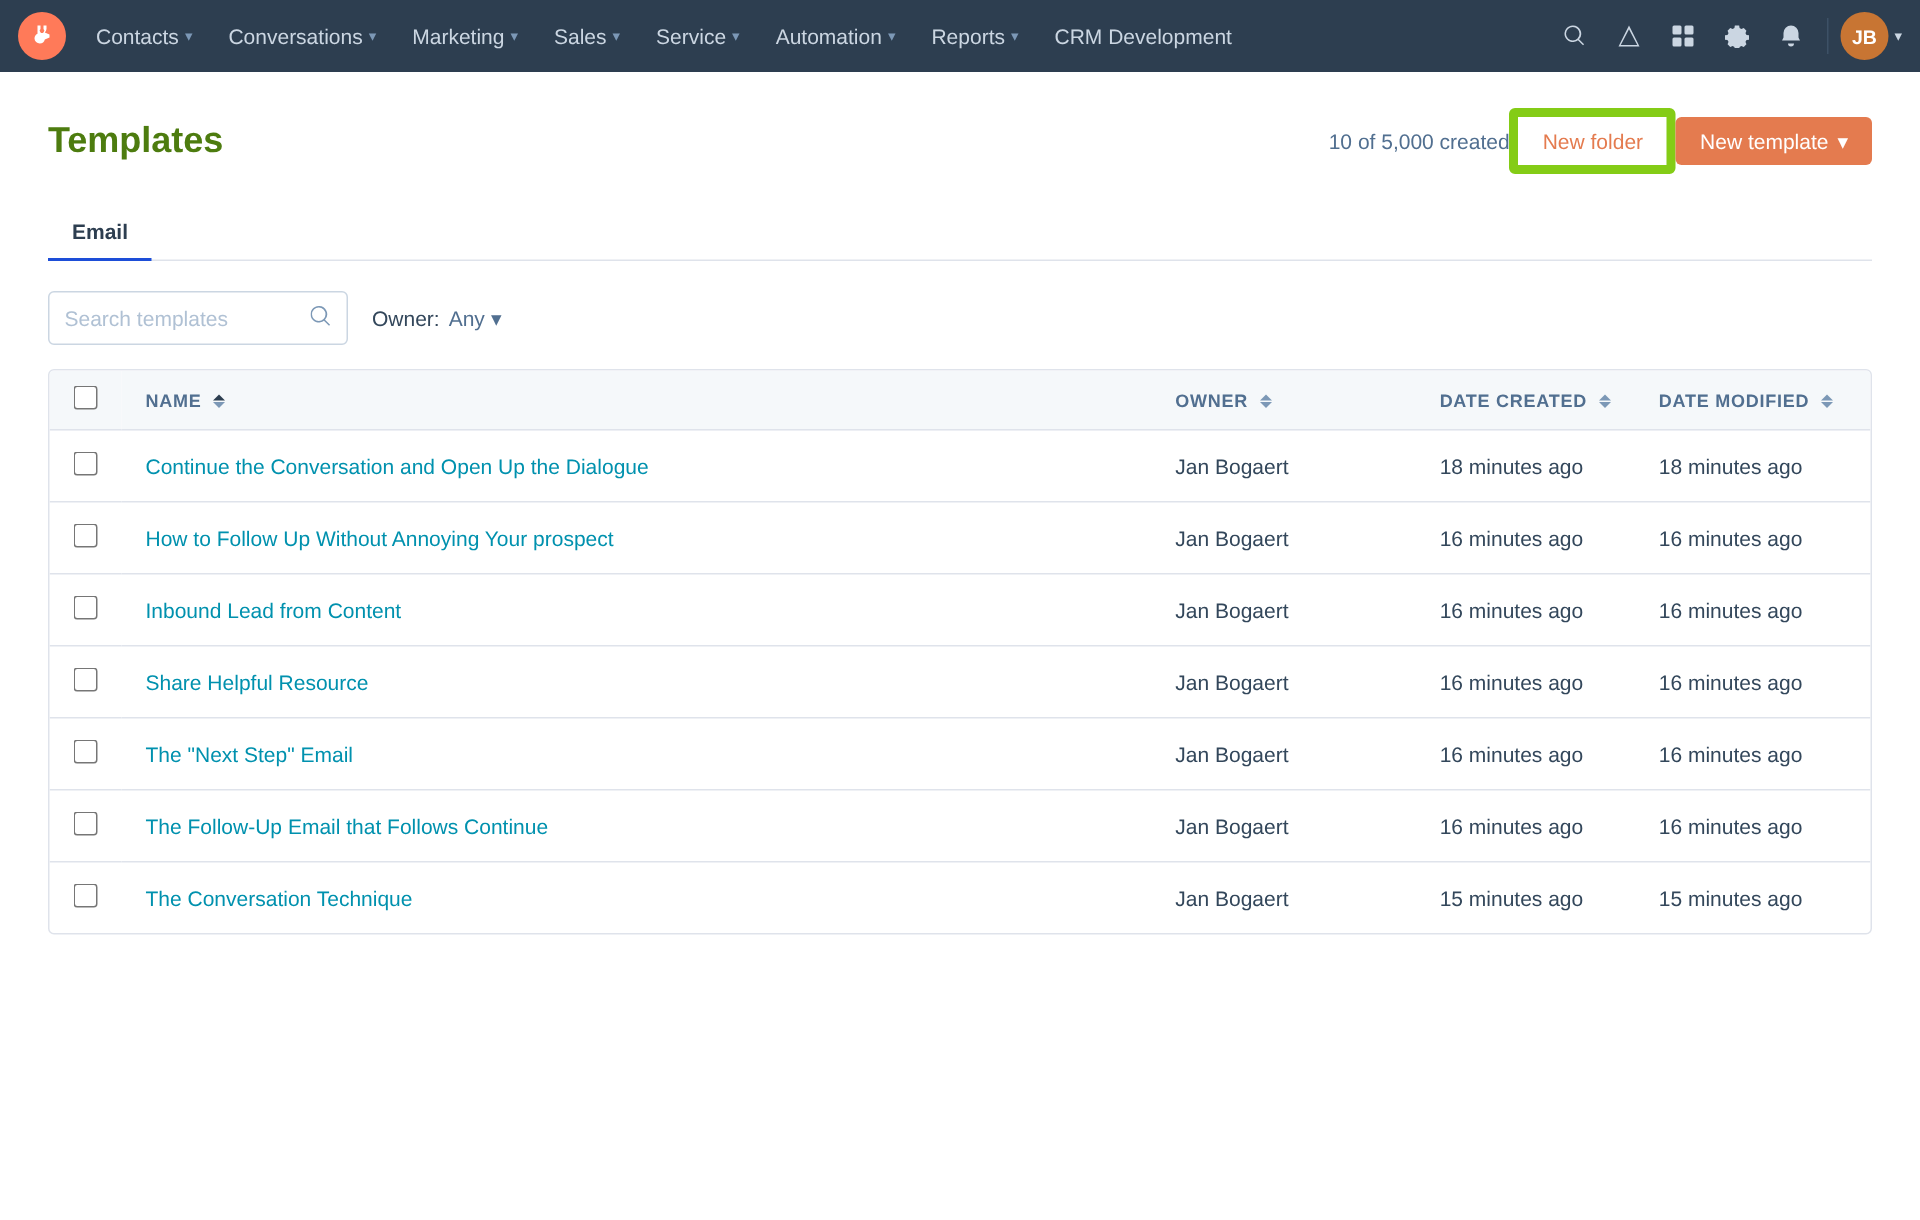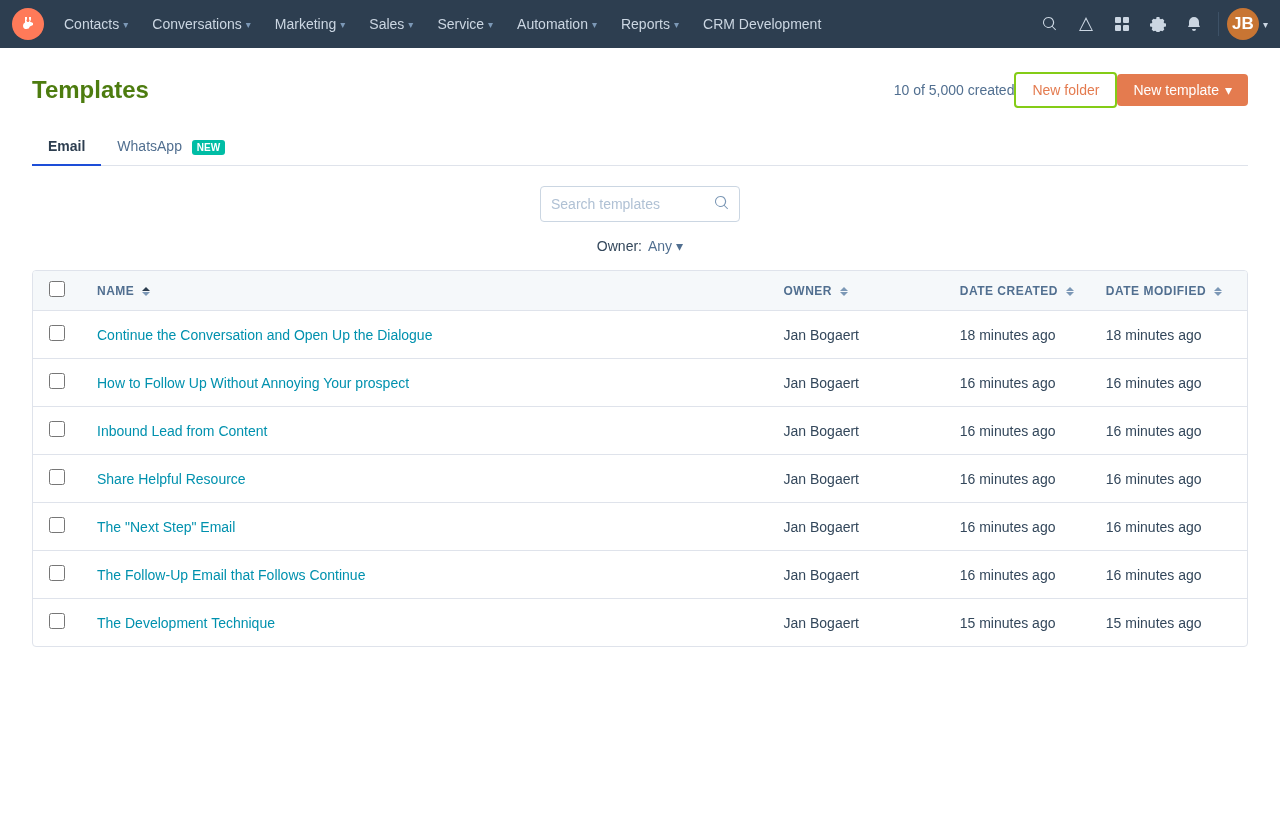--- a/index.html
+++ b/index.html
@@ -67,21 +67,21 @@
     }
     .avatar {
       width: 32px;
       height: 32px;
       border-radius: 50%;
       background: #c87533;
       display: flex;
       align-items: center;
       justify-content: center;
       color: #fff;
-      font-size: 17px;
+      font-size: 13px;
       font-weight: 600;
       cursor: pointer;
       overflow: hidden;
     }
     .avatar-chevron { color: #cbd6e2; font-size: 10px; cursor: pointer; }
 
     
     .page-content {
       padding: 24px 32px;
     }
@@ -100,21 +100,21 @@
     }
     .header-right {
       display: flex;
       align-items: center;
     }
     .created-count {
       font-size: 14px;
       color: #516f90;
     }
     .btn-outline {
-      border: 2px solid #84cc16;
+      border: 6px solid #84cc16;
       background: #fff;
       color: #e47b4f;
       padding: 8px 16px;
       border-radius: 4px;
       font-size: 14px;
       cursor: pointer;
       font-weight: 500;
     }
     .btn-primary {
       border: none;
@@ -161,21 +161,20 @@
       margin-left: 6px;
       text-transform: uppercase;
     }
 
     
     .filter-row {
       display: flex;
       align-items: center;
       gap: 16px;
       margin-bottom: 16px;
-      flex-direction: column;
     }
     .search-box {
       display: flex;
       align-items: center;
       border: 1px solid #cbd6e2;
       border-radius: 4px;
       background: #fff;
       padding: 0 10px;
       height: 36px;
       gap: 6px;
@@ -376,24 +375,20 @@
       <button class="btn-primary">
         <span>New template</span>
         <span>▾</span>
       </button>
     </div>
   </div>
 
   <div class="tabs">
     <div class="tab active">
       <span>Email</span>
-    </div>
-    <div class="tab">
-      <span>WhatsApp</span>
-      <span class="tab-new-badge">NEW</span>
     </div>
   </div>
 
   <div class="filter-row">
     <div class="search-box">
       <input type="text" placeholder="Search templates" style="">
       <span class="search-icon-svg">
         <svg width="14" height="14" viewBox="0 0 14 14" fill="currentColor">
             <path d="M5.5 0a5.5 5.5 0 1 0 3.47 9.77l3.38 3.38.7-.7L9.68 9.2A5.5 5.5 0 0 0 5.5 0zm0 1a4.5 4.5 0 1 1 0 9 4.5 4.5 0 0 1 0-9z"></path>
           </svg>
@@ -511,21 +506,21 @@
       </td>
       <td class="owner-cell">Jan Bogaert</td>
       <td class="date-cell">16 minutes ago</td>
       <td class="date-cell">16 minutes ago</td>
     </tr>
           <tr>
       <td class="checkbox-cell">
         <input type="checkbox" style="">
       </td>
       <td>
-        <a class="template-name-link" href="#">The Development Technique</a>
+        <a class="template-name-link" href="#">The Conversation Technique</a>
       </td>
       <td class="owner-cell">Jan Bogaert</td>
       <td class="date-cell">15 minutes ago</td>
       <td class="date-cell">15 minutes ago</td>
     </tr>
         </tbody>
     </table>
   </div>
 
 </div>

